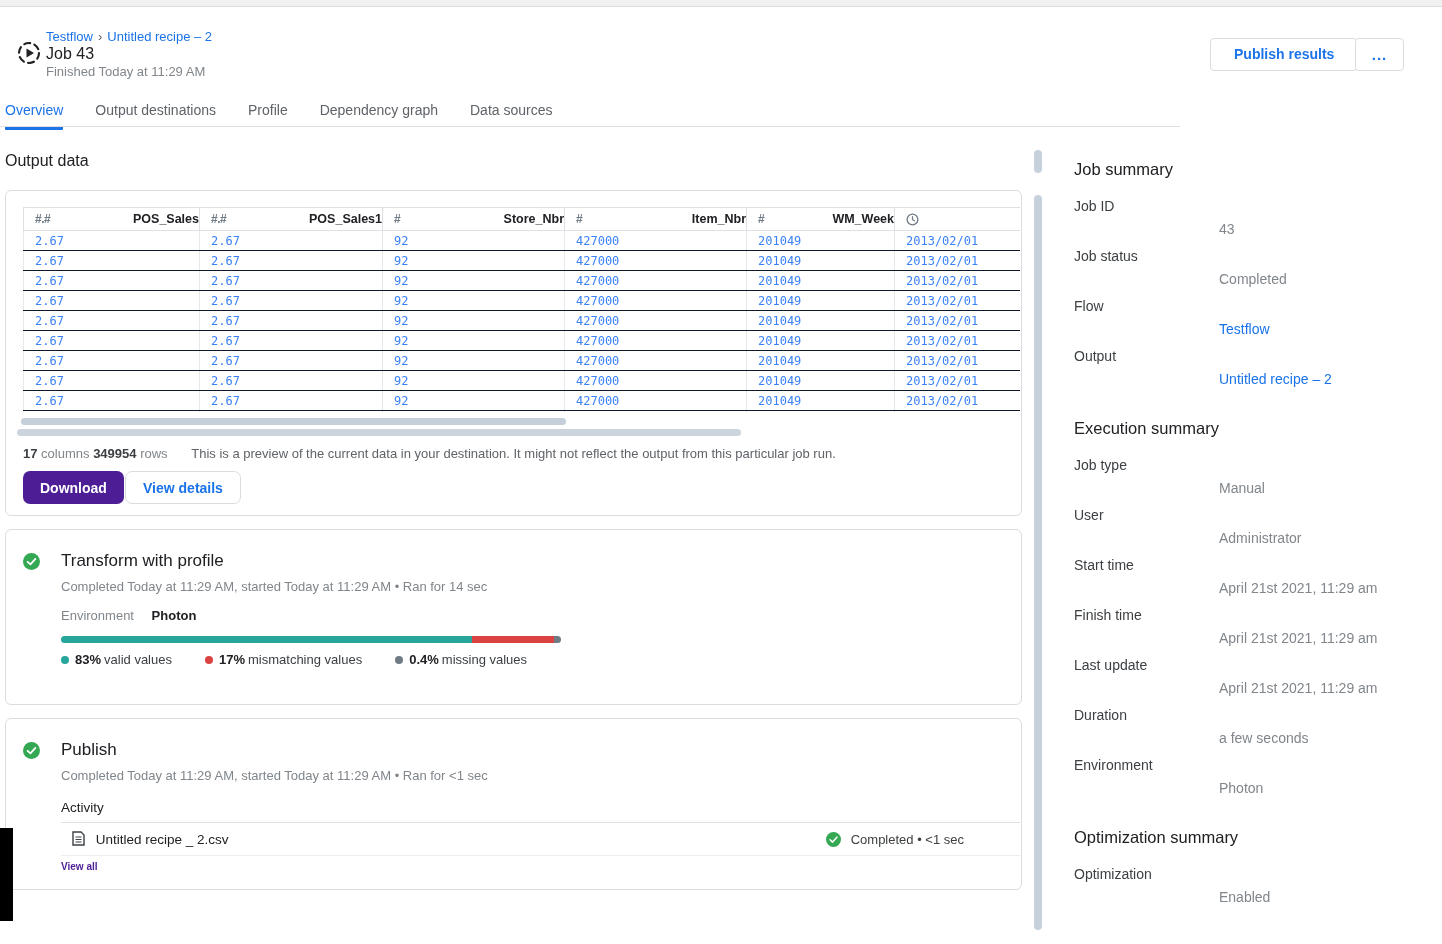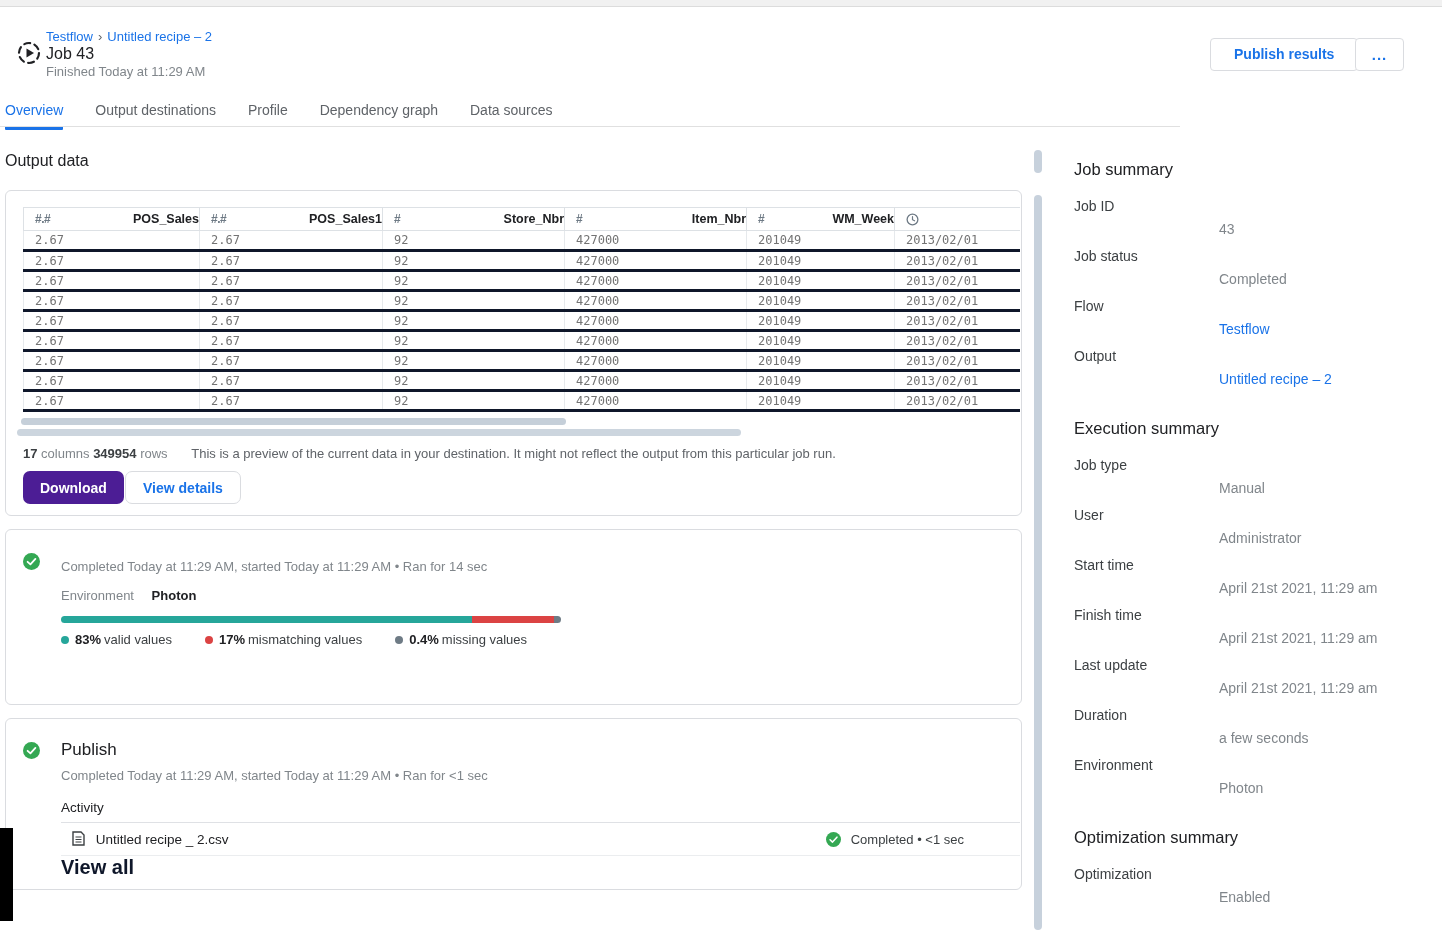--- a/index.html
+++ b/index.html
@@ -38,22 +38,22 @@
 
   #table-card { margin-top:20px; height:326px; overflow:hidden; }
   #grid-wrap { margin:16px 0 0 17px; width:997px; height:205px; overflow:hidden; }
   table#grid { border-collapse:collapse; table-layout:fixed; width:1031px; }
   #grid th, #grid td { border-left:1px solid #e6e9ec; overflow:hidden; white-space:nowrap; }
   #grid th { height:23px; border-top:1px solid #dde1e5; border-bottom:1px solid #dde1e5;
     border-left:1px solid #dde1e5; font-size:12.5px; color:#202124; position:relative; }
   #grid th .col-icon { position:absolute; left:11px; top:4px; color:#6e7a85; font-weight:bold;
     font-size:12px; letter-spacing:-0.5px; }
   #grid th .col-label { display:block; text-align:right; font-weight:bold; }
-  #grid td { height:20px; font-family:"DejaVu Sans Mono", monospace; font-size:12px; color:#737373;
-    padding-left:11px; border-bottom:3px solid #0f172a; }
+  #grid td { height:20px; font-family:"DejaVu Sans Mono", monospace; font-size:12px; color:#3b82f6;
+    padding-left:11px; border-bottom:1px solid #0f172a; }
   .hscroll { position:absolute; height:7px; border-radius:4px; }
   #hscroll1 { left:15px; top:227px; width:545px; background:#c5cfd9; }
   #hscroll2 { left:11px; top:238px; width:724px; background:#ccd5de; }
   #table-meta { position:absolute; left:17px; top:255px; font-size:13px; color:#80868b; }
   #table-meta b { color:#3c4043; font-weight:bold; }
   #table-meta .note { color:#5f6368; margin-left:20px; }
   #download-btn { position:absolute; left:17px; top:280px; height:33px; padding:0 17px;
     background:#4c1d95; border:none; border-radius:7px; color:#fff; font-size:14px; font-weight:bold; cursor:pointer; }
   #viewdetails-btn { position:absolute; left:119px; top:280px; height:33px; padding:0 17px;
     background:#fff; border:1px solid #dadce0; border-radius:7px; color:#1a73e8; font-size:14px;
@@ -79,21 +79,21 @@
   .stage-links { margin-top:13px; font-size:14px; }
   .stage-links a { color:#1a73e8; text-decoration:none; font-weight:bold; margin-right:17px; cursor:pointer; }
   .activity-label { font-size:13.5px; color:#202124; margin-top:17px; }
   .activity-divider { width:959px; height:0; border-top:1px solid #dfe1e5; margin-top:7px; }
   .activity-row { width:959px; height:33px; border-bottom:1px solid #ebedef; position:relative;
     line-height:33px; font-size:13.5px; color:#202124; }
   .activity-file { margin-left:11px; }
   .doc-icon { position:relative; top:2px; margin-right:7px; }
   .activity-status { position:absolute; right:56px; top:0; font-size:13px; color:#3c4043; }
   .activity-status svg { position:relative; top:3px; margin-right:6px; }
-  .view-all { display:inline-block; font-size:20px; color:#0f172a; font-weight:bold;
+  .view-all { display:inline-block; font-size:10px; color:#4c1d95; font-weight:bold;
     text-decoration:none; cursor:pointer; }
 
   
   #sidebar { left:1074px; top:160px; width:345px; }
   .sb-section { margin-bottom:33px; }
   .sb-h { font-size:16.5px; color:#202124; font-weight:400; margin-bottom:20px; }
   .sb-row { display:flex; margin-bottom:13px; font-size:14px; line-height:14px; }
   .sb-label { width:145px; color:#3c4043; }
   .sb-value { color:#80868b;margin-top:23px; }
   .sb-value.link { color:#1a73e8; cursor:pointer; }
@@ -255,20 +255,21 @@
     <button id="download-btn">Download</button>
     <button id="viewdetails-btn">View details</button>
   </div>
 
 
   <div class="card stage-card" id="stage-1">
     <svg class="stage-check" width="17" height="17" viewBox="0 0 17 17">
       <circle cx="8.5" cy="8.5" r="8.5" fill="#34a853"></circle>
       <path d="M4.6 8.8 L7.4 11.4 L12.4 5.9" fill="none" stroke="#fff" stroke-width="1.8" stroke-linecap="round" stroke-linejoin="round"></path>
     </svg>
+    <div class="stage-title">Transform with profile</div>
     <div class="stage-sub">Completed Today at 11:29 AM, started Today at 11:29 AM • Ran for 14 sec</div>
     <div class="env-row">
       <span class="env-label">Environment</span>
       <span class="env-value">Photon</span>
     </div>
     <div id="quality-bar">
         <span style="width: 83%; background: rgb(38, 166, 154);"></span>
         <span style="width: 16.6%; background: rgb(219, 67, 67);"></span>
         <span style="width: 1.4%; background: rgb(110, 123, 133);"></span>
       </div>

